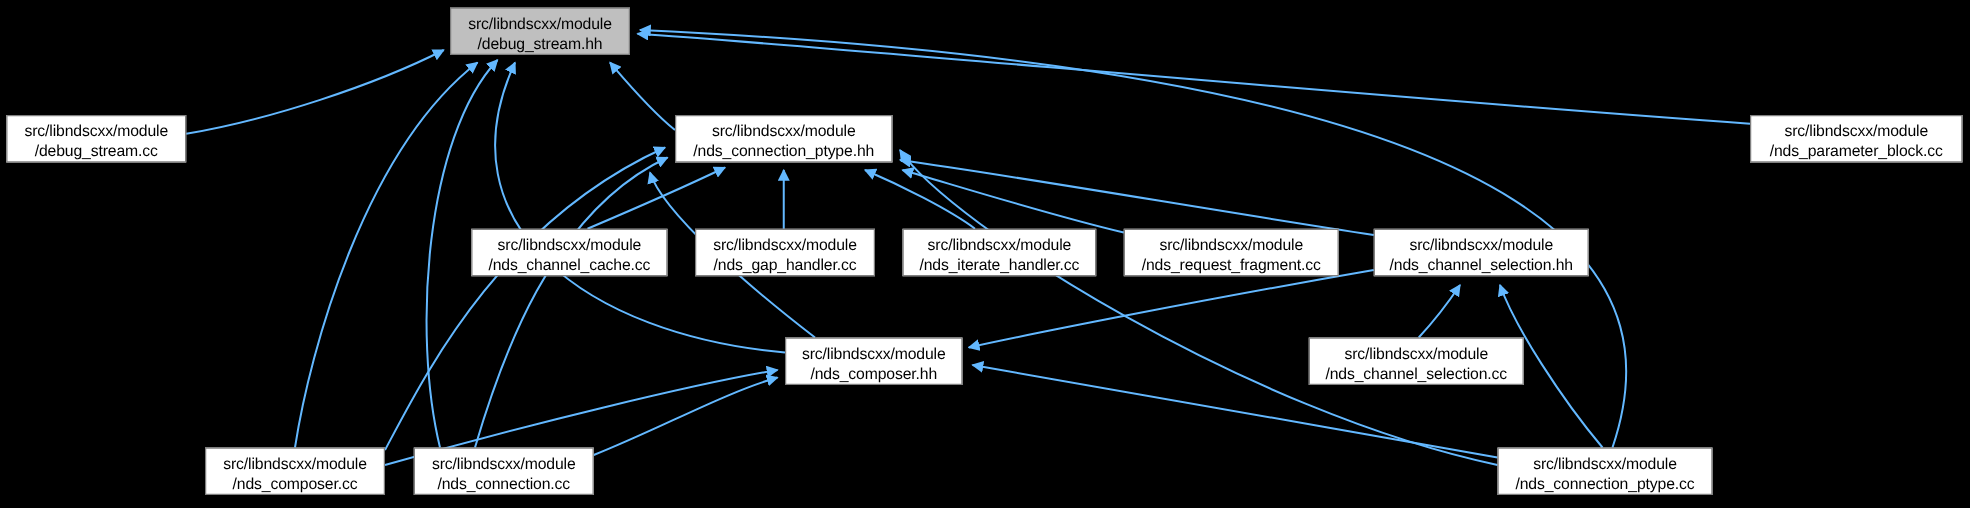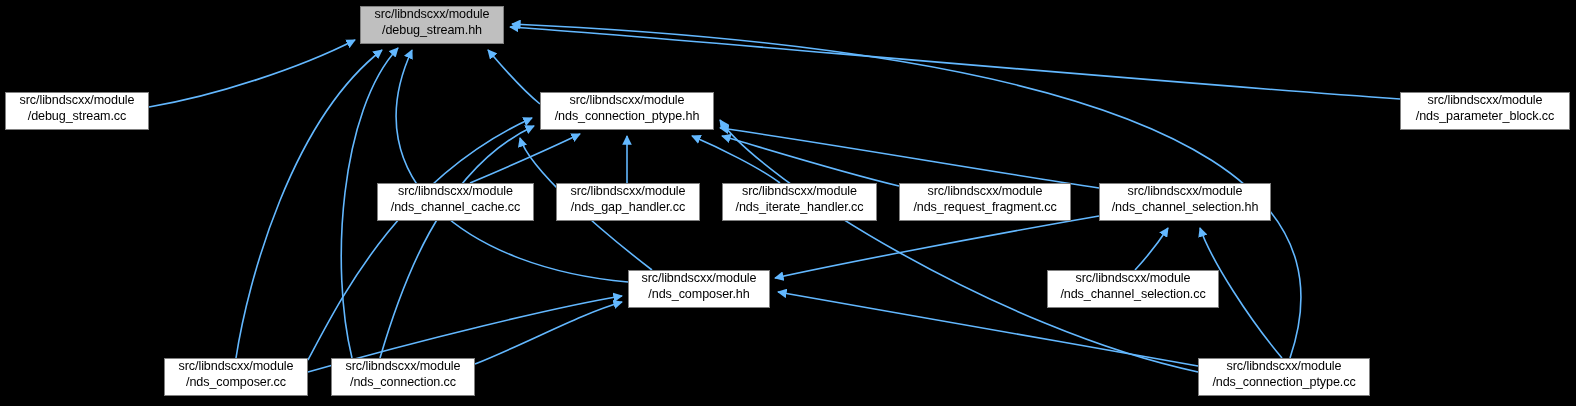--- a/index.html
+++ b/index.html
@@ -28,21 +28,21 @@
     box-sizing: border-box;
     border: 1px solid #808080;
     background: #ffffff;
     color: #000000;
     font-size: 12.6px;
     line-height: 15.5px;
     text-align: center;
     display: flex;
     flex-direction: column;
     align-items: center;
-    justify-content: flex-start;
+    justify-content: flex-end;
     white-space: nowrap;
     letter-spacing: -0.1px;
   }
   .node.root {
     background: #bfbfbf;
   }
   .node .ln {
     display: block;
   }
 </style>

